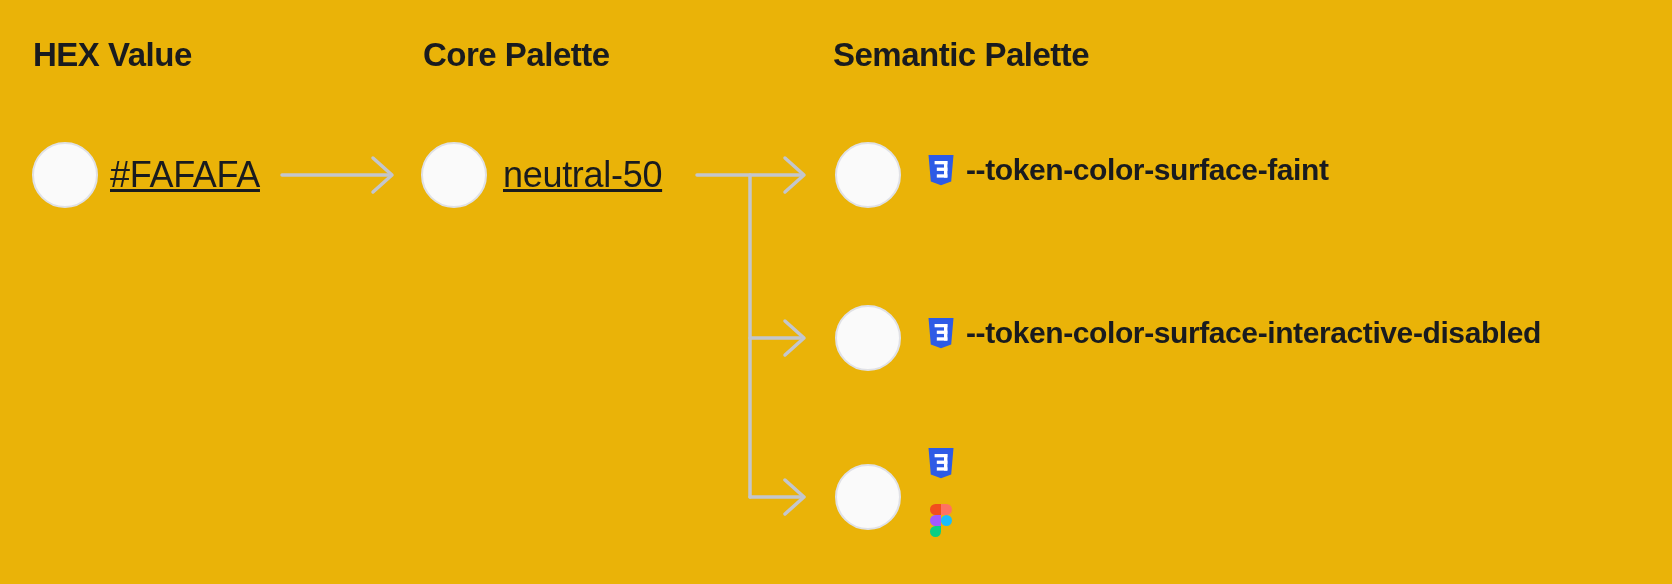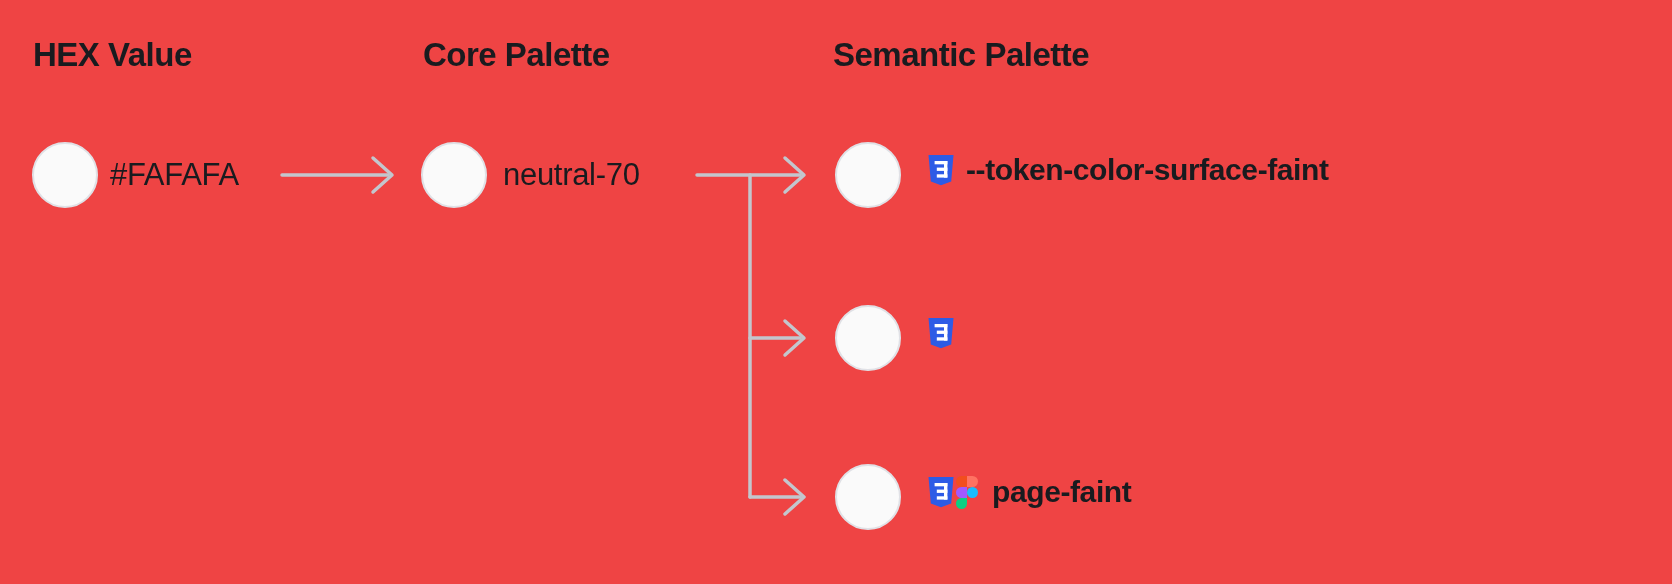--- a/index.html
+++ b/index.html
@@ -4,21 +4,21 @@
 <style>
   html, body { margin: 0; padding: 0; }
   body {
     font-family: "Liberation Sans", sans-serif;
     background: #ffffff;
   }
   .canvas {
     position: relative;
     width: 1672px;
     height: 584px;
-    background: #ef4444;
+    background: #eab308;
     overflow: hidden;
   }
   .connectors {
     position: absolute;
     left: 0; top: 0;
     width: 1672px; height: 584px;
     pointer-events: none;
   }
   .col-header {
     position: absolute;
@@ -35,38 +35,40 @@
     height: 66px;
     border-radius: 50%;
     background: #fafafa;
     border: 2px solid #e0e1e6;
     box-sizing: border-box;
   }
   .value-text {
     position: absolute;
     height: 40px;
     line-height: 40px;
-    font-size: 31px;
+    font-size: 36px;
     font-weight: 400;
     letter-spacing: -0.3px;
     color: #191b1f;
     white-space: nowrap;
+    text-decoration: underline;
   }
   .entry {
     position: absolute;
     left: 835px;
     height: 98px;
     display: flex;
     align-items: center;
     gap: 27px;
   }
   .entry .swatch { position: static; flex: 0 0 auto; }
   .entry .rows {
     display: flex;
-    flex-direction: row;
+    flex-direction: column;
+    gap: 17px;
     transform: translateY(-5px);
   }
   .entry .row {
     display: flex;
     align-items: center;
     gap: 12px;
     height: 40px;
   }
   .entry .icon-box {
     width: 26px;
@@ -113,21 +115,21 @@
   </svg>
 
   <div class="col-header" style="left:33px">HEX Value</div>
   <div class="col-header" style="left:833px">Semantic Palette</div>
   <div class="col-header" style="left:423px">Core Palette</div>
 
   <div class="swatch" style="left:32px;top:142px"></div>
   <div class="value-text" style="left:110px;top:155px">#FAFAFA</div>
 
   <div class="swatch" style="left:421px;top:142px"></div>
-  <div class="value-text" style="left:503px;top:155px">neutral-70</div>
+  <div class="value-text" style="left:503px;top:155px">neutral-50</div>
 
   <div class="entry" style="top:126px">
     <div class="swatch"></div>
     <div class="rows">
       <div class="row">
         <span class="icon-box">
           <svg width="26" height="31" viewBox="0 0 26 31">
             <path fill="#2d5be6" d="M0.5 0 H25.5 L23.2 26.6 13 30.2 2.8 26.6 Z"></path>
             <g fill="#ffffff">
               <rect x="6.6" y="6" width="12.8" height="3.3"></rect>
@@ -150,20 +152,21 @@
           <svg width="26" height="31" viewBox="0 0 26 31">
             <path fill="#2d5be6" d="M0.5 0 H25.5 L23.2 26.6 13 30.2 2.8 26.6 Z"></path>
             <g fill="#ffffff">
               <rect x="6.6" y="6" width="12.8" height="3.3"></rect>
               <rect x="16" y="6" width="3.4" height="16.6"></rect>
               <rect x="8.8" y="12.6" width="10.6" height="3.3"></rect>
               <rect x="8.8" y="19.3" width="10.6" height="3.3"></rect>
             </g>
           </svg>
         </span>
+        <span class="token-text">--token-color-surface-interactive-disabled</span>
       </div>
     </div>
   </div>
 
   <div class="entry" style="top:448px">
     <div class="swatch"></div>
     <div class="rows">
       <div class="row">
         <span class="icon-box">
           <svg width="26" height="31" viewBox="0 0 26 31">
@@ -180,18 +183,17 @@
       <div class="row">
         <span class="icon-box">
           <svg width="22" height="33" viewBox="0 0 200 300">
             <path fill="#f24e1e" d="M100 0 H50 A50 50 0 0 0 50 100 H100 Z"></path>
             <path fill="#ff7262" d="M100 0 H150 A50 50 0 0 1 150 100 H100 Z"></path>
             <path fill="#a259ff" d="M100 100 H50 A50 50 0 0 0 50 200 H100 Z"></path>
             <circle fill="#1abcfe" cx="150" cy="150" r="50"></circle>
             <path fill="#0acf83" d="M50 200 h50 v50 a50 50 0 1 1 -50 -50 z"></path>
           </svg>
         </span>
-        <span class="token-text">page-faint</span>
       </div>
     </div>
   </div>
 
 </div>
 
 </body></html>

